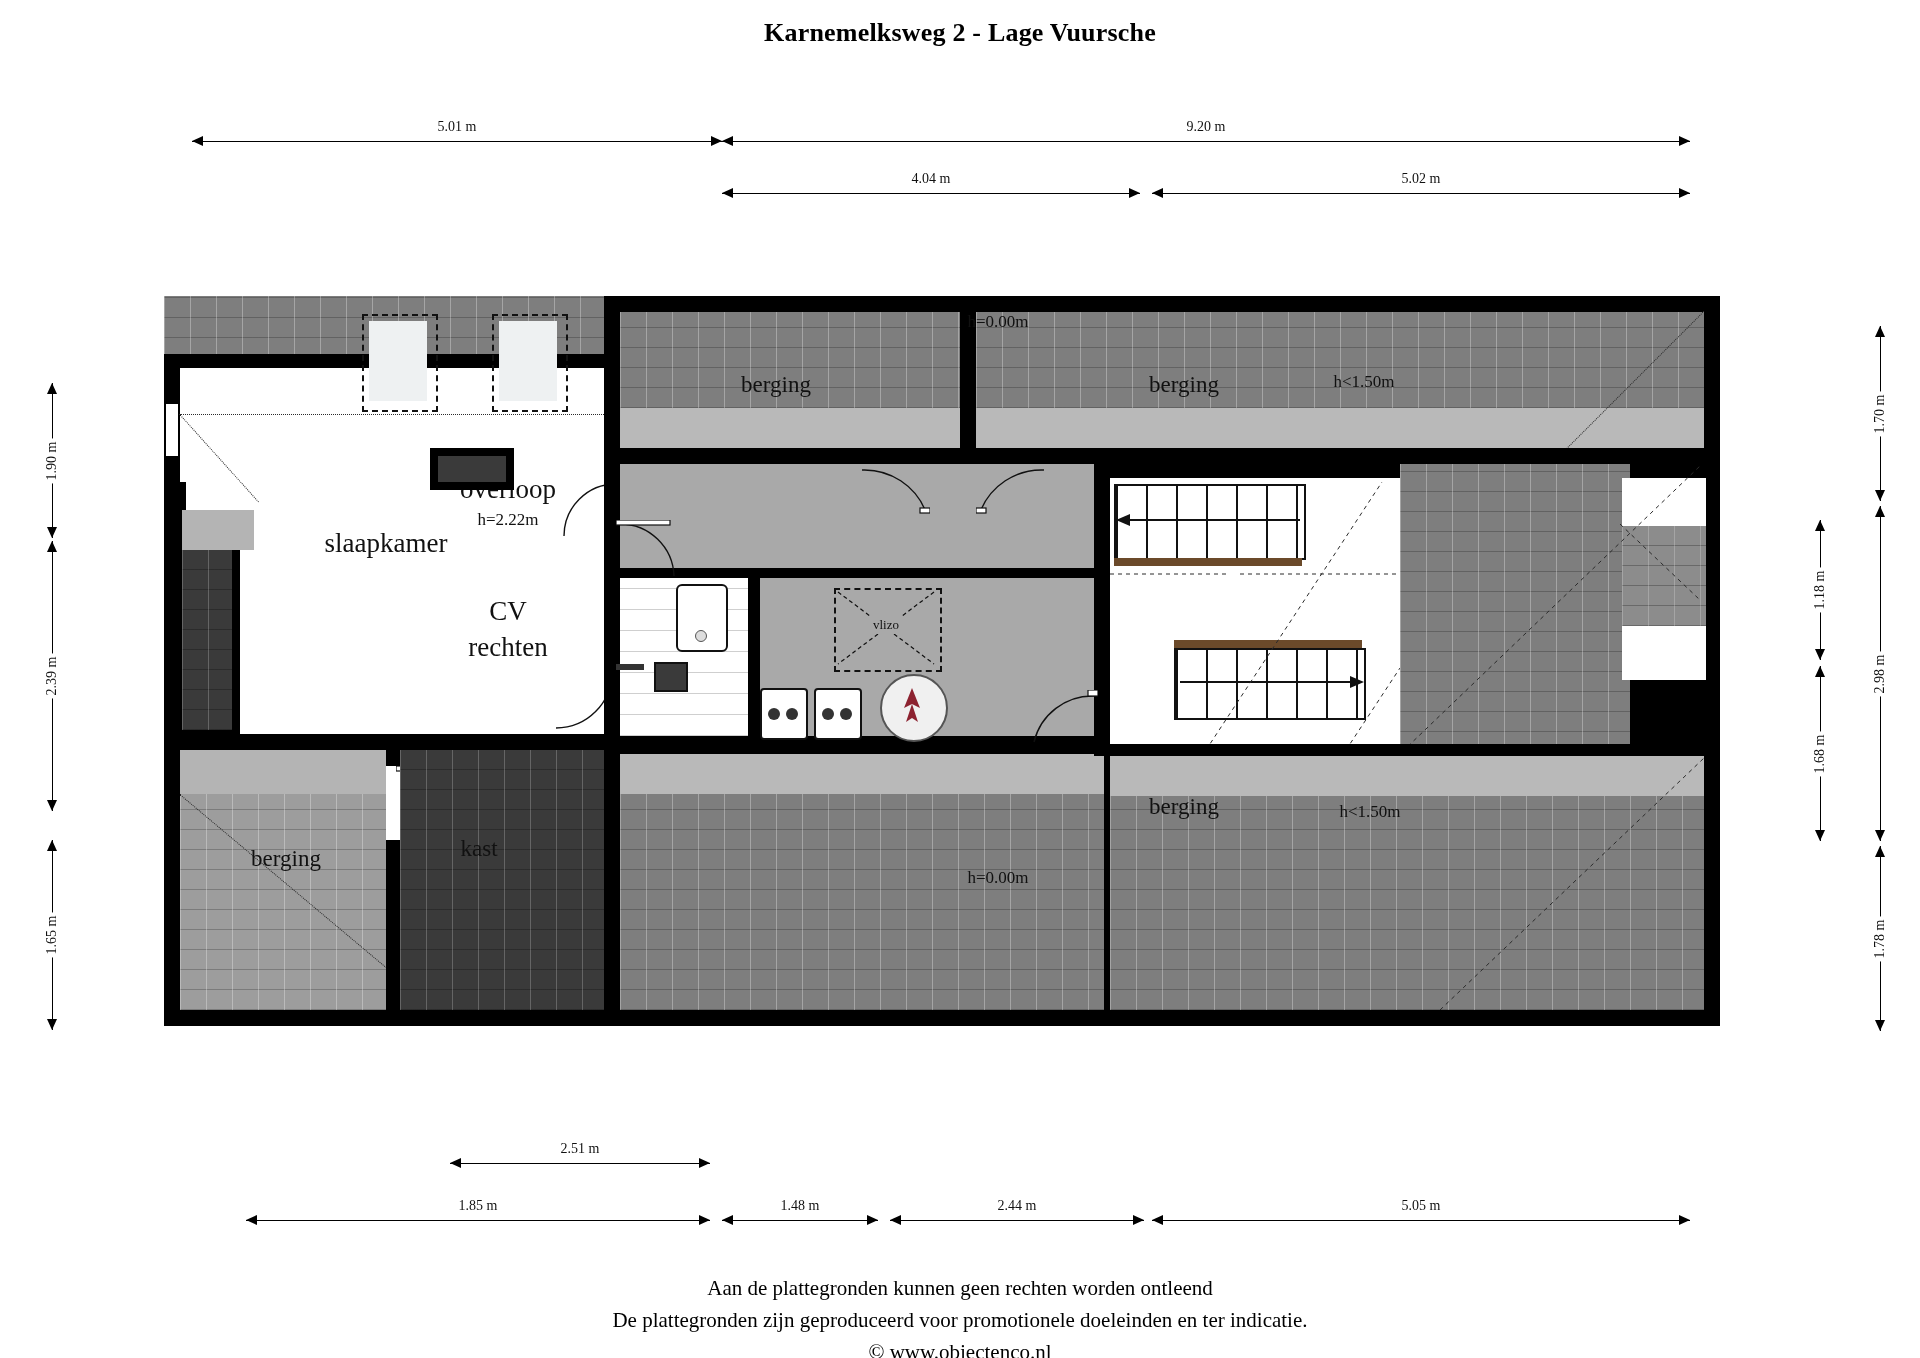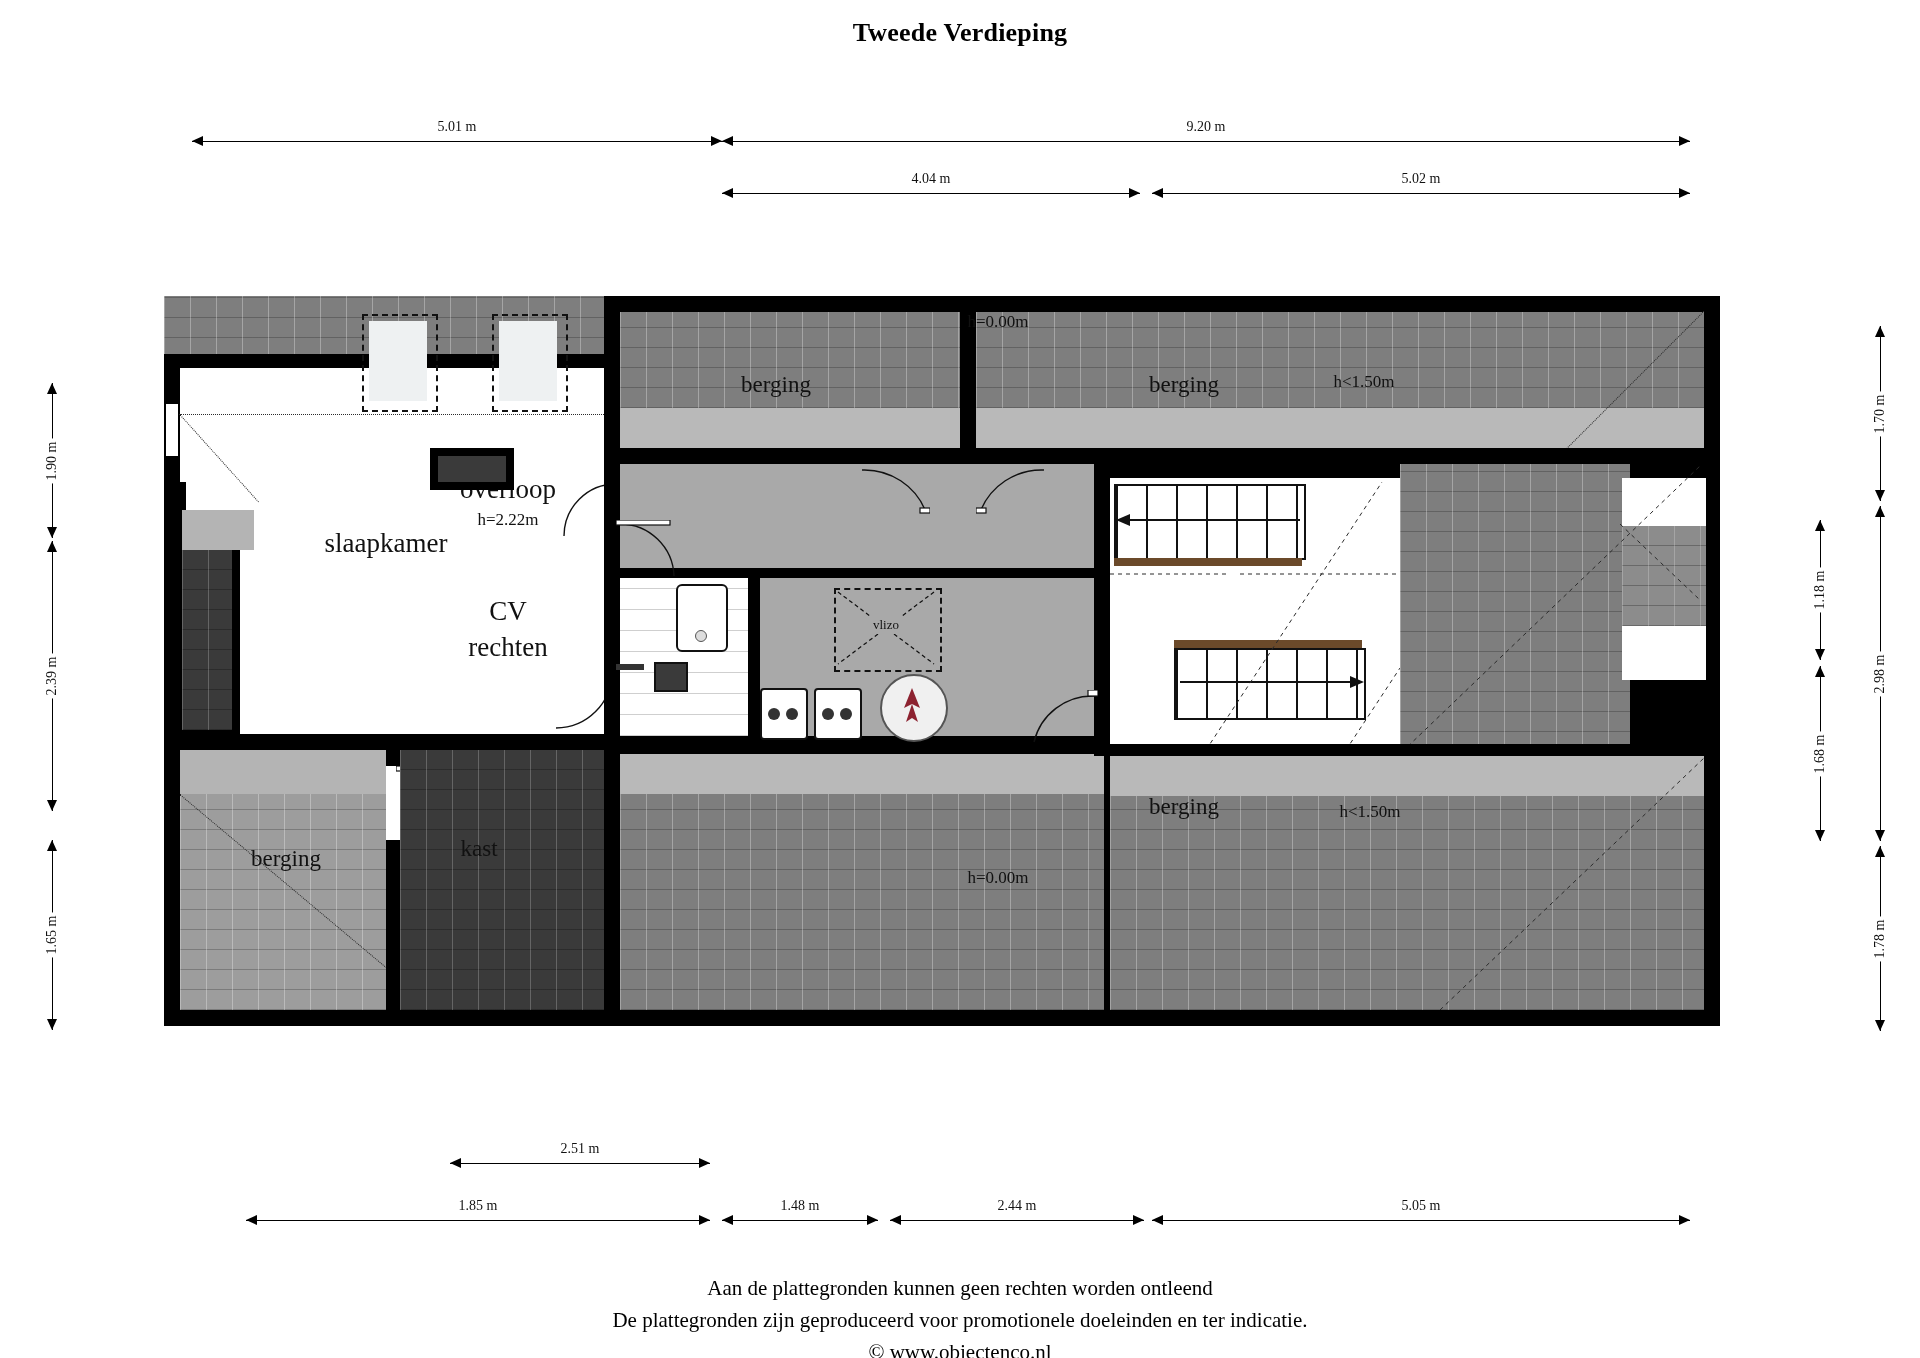--- a/index.html
+++ b/index.html
@@ -64,21 +64,21 @@
       repeating-linear-gradient(90deg,#cfcfcf 0 1px,#fff 1px 21px);}
 
   .stairtreads{background-image:repeating-linear-gradient(90deg,#111 0 2px,#fff 2px 30px);}
 
   .circle{position:absolute;border-radius:50%;}
 </style>
 </head>
 <body>
 
 <div class="title-block">
-  <div class="title-line">Tweede Verdieping</div>
+  <div class="title-line">Karnemelksweg 2 - Lage Vuursche</div>
 </div>
 
 <div class="dim" style="left:192px;top:133px;width:530px;">
   <div class="bar"></div>
     <div class="arw l"></div>
     <div class="arw r"></div>
   <div class="lbl">5.01 m</div>
 </div>
 <div class="dim" style="left:722px;top:133px;width:968px;">
   <div class="bar"></div>

